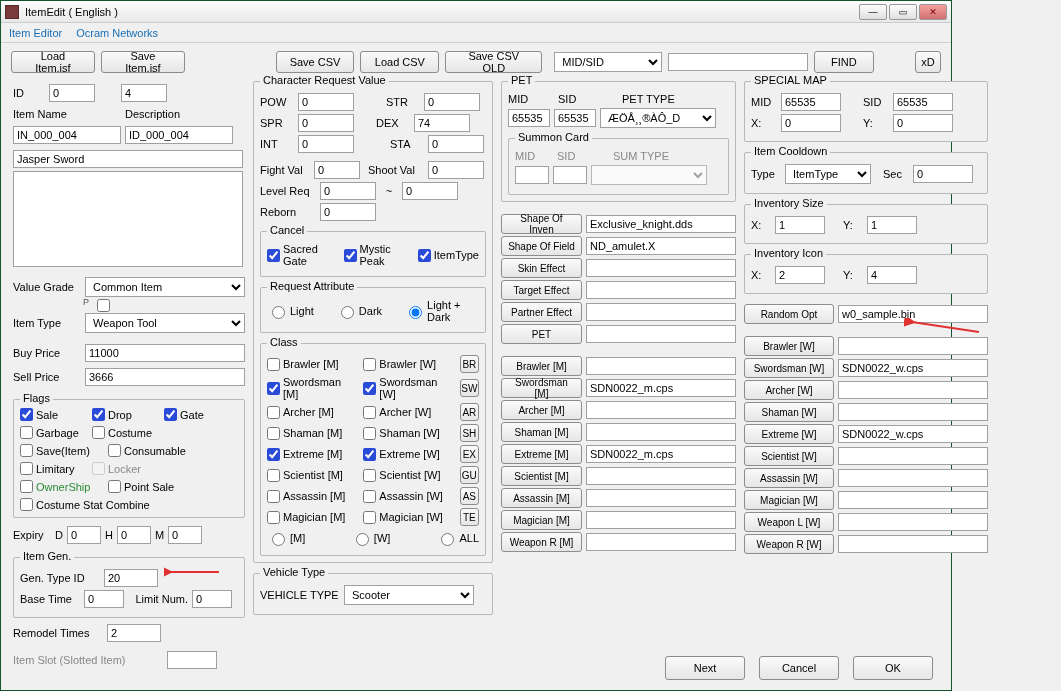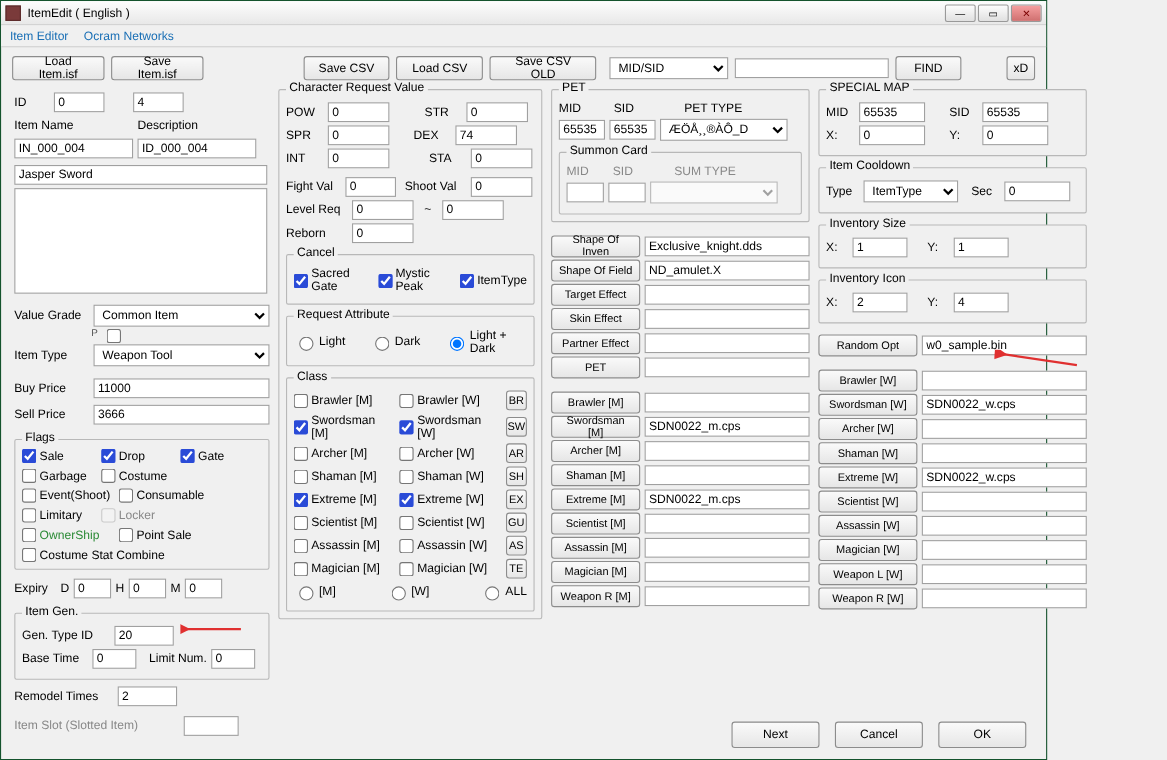--- a/index.html
+++ b/index.html
@@ -240,21 +240,21 @@
           <label class="chk sm">
               <input type="checkbox" style="">
               <span>Garbage</span>
             </label>
           <label class="chk sm">
               <input type="checkbox" style="">
               <span>Costume</span>
             </label>
           <label class="chk md">
               <input type="checkbox" style="">
-              <span>Event(Shoot)</span>
+              <span>Save(Item)</span>
             </label>
           <label class="chk md">
               <input type="checkbox" style="">
               <span>Consumable</span>
             </label>
           <label class="chk sm">
               <input type="checkbox" style="">
               <span>Limitary</span>
             </label>
           <label class="chk locker sm">
@@ -492,20 +492,27 @@
                 <span>[W]</span>
               </label>
             <label class="radio">
                 <input type="radio" name="cmw" style="">
                 <span>ALL</span>
               </label>
           </div>
         </div>
       </div>
 
+      <div class="group">
+        <span class="legend">Vehicle Type</span>
+        <div class="row">
+          <span style="width:80px">VEHICLE TYPE</span>
+          <select style="width:130px"><option>Scooter</option></select>
+        </div>
+      </div>
     </div>
 
     <div class="col c3">
       <div class="group" style="margin-top:0">
         <span class="legend">PET</span>
         <div class="row">
           <span style="width:46px">MID</span>
           <span style="width:46px">SID</span>
           <span style="width:10px"></span>
           <span>PET TYPE</span>
@@ -534,25 +541,25 @@
       <div id="rbtns" style="margin-top:10px">
           <div class="d-row">
             <button class="d-btn">Shape Of Inven</button>
             <input class="d-inp" type="text" value="Exclusive_knight.dds" style="">
           </div>
           <div class="d-row">
             <button class="d-btn">Shape Of Field</button>
             <input class="d-inp" type="text" value="ND_amulet.X" style="">
           </div>
           <div class="d-row">
+            <button class="d-btn">Skin Effect</button>
+            <input class="d-inp" type="text" value="" style="">
+          </div>
+          <div class="d-row">
             <button class="d-btn">Target Effect</button>
-            <input class="d-inp" type="text" value="" style="">
-          </div>
-          <div class="d-row">
-            <button class="d-btn">Skin Effect</button>
             <input class="d-inp" type="text" value="" style="">
           </div>
           <div class="d-row">
             <button class="d-btn">Partner Effect</button>
             <input class="d-inp" type="text" value="" style="">
           </div>
           <div class="d-row">
             <button class="d-btn">PET</button>
             <input class="d-inp" type="text" value="" style="">
           </div>

